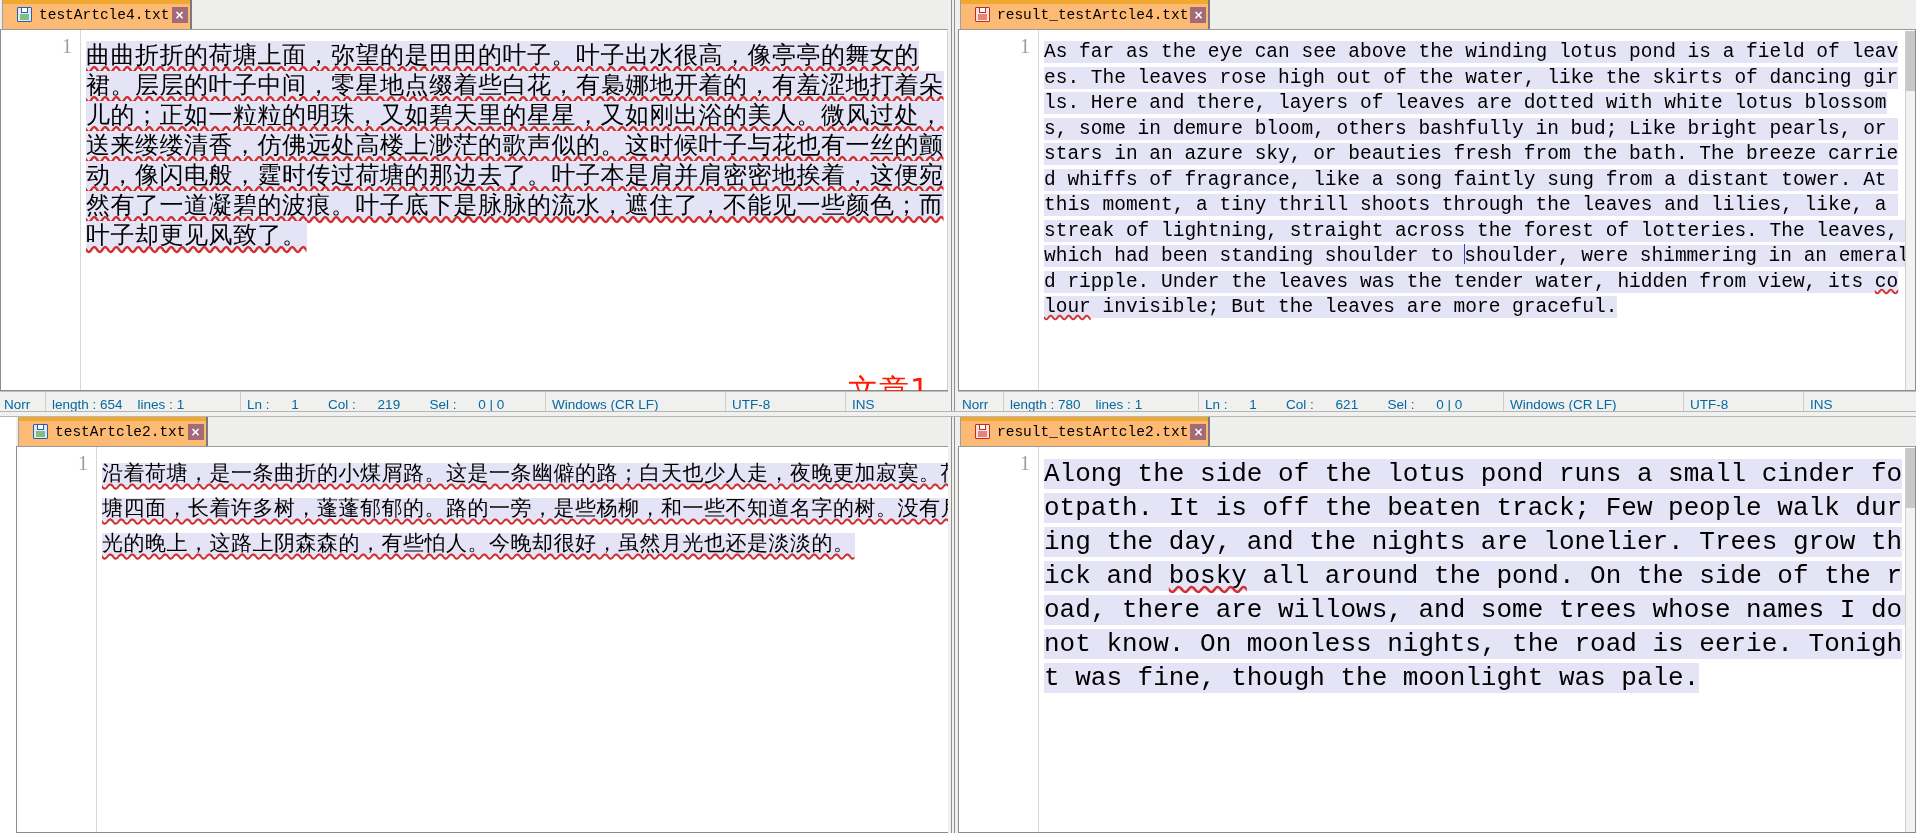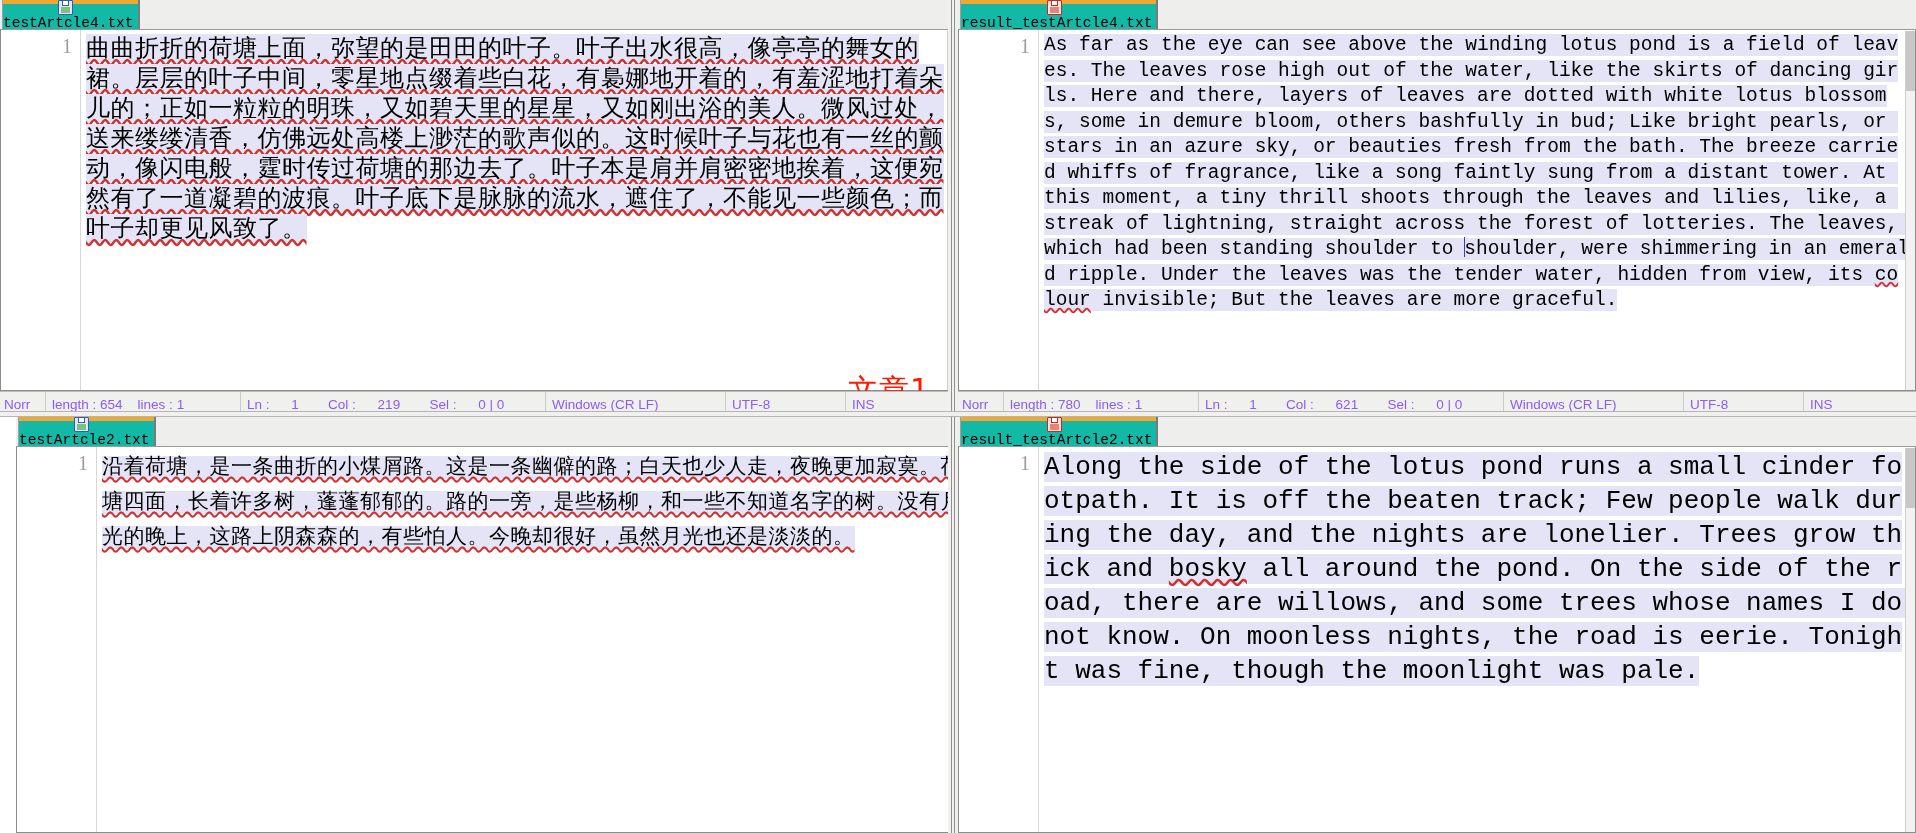--- a/index.html
+++ b/index.html
@@ -31,31 +31,30 @@
     background: #eeeeec;
     border-bottom: 1px solid #9a9a9a;
     box-sizing: border-box;
   }
   .tab {
     position: absolute;
     left: 2px; top: 0px;
     height: 29px;
     display: flex;
     align-items: center;
-    padding: 0 2px 0 0;
-    background: #14b8a6;
+    padding: 0 2px 0 14px;
+    background: #fdba74;
     border-left: 1px solid #a0a0a0;
     border-right: 2px solid #7a7a7a;
     box-sizing: border-box;
     font-family: "Liberation Mono", monospace;
     font-size: 14.5px;
     color: #000;
     white-space: nowrap;
     cursor: default;
-    flex-direction: column;
   }
   .tab::before {
     content: "";
     position: absolute;
     left: 0; right: 0; top: 0;
     height: 4px;
     background: #f0a830;
   }
   .tab-icon {
     width: 15px; height: 15px;
@@ -126,21 +125,21 @@
     color: #9d9d9d;
     font-family: "Liberation Serif", serif;
     font-size: 21px;
   }
   .gutter.cn .lineno { top: 5px; font-size: 20px; }
   .gutter.en .lineno { top: 5px; font-size: 20px; }
 
   .text-area {
     flex: 1 1 auto;
     position: relative;
-    padding: 3px 6px 0 5px;
+    padding: 10px 6px 0 5px;
     box-sizing: border-box;
     overflow: hidden;
     background: #ffffff;
   }
   .doc-text {
     display: inline;
     background: #e4e4f6;
     color: #000000;
     white-space: pre-wrap;
     word-break: break-all;
@@ -219,21 +218,21 @@
     position: absolute;
     left: 0; right: 0; bottom: 0;
     height: 26px;
     background: #f0f0ef;
     border-top: 1px solid #bdbdbd;
     box-sizing: border-box;
     display: flex;
     align-items: center;
     font-family: "Liberation Sans", sans-serif;
     font-size: 13.5px;
-    color: #8b5cf6;
+    color: #0369a1;
   }
   .sb-cell {
     height: 26px;
     display: flex;
     align-items: center;
     padding: 0 6px;
     box-sizing: border-box;
     border-right: 1px solid #cccccc;
     white-space: nowrap;
     overflow: hidden;

